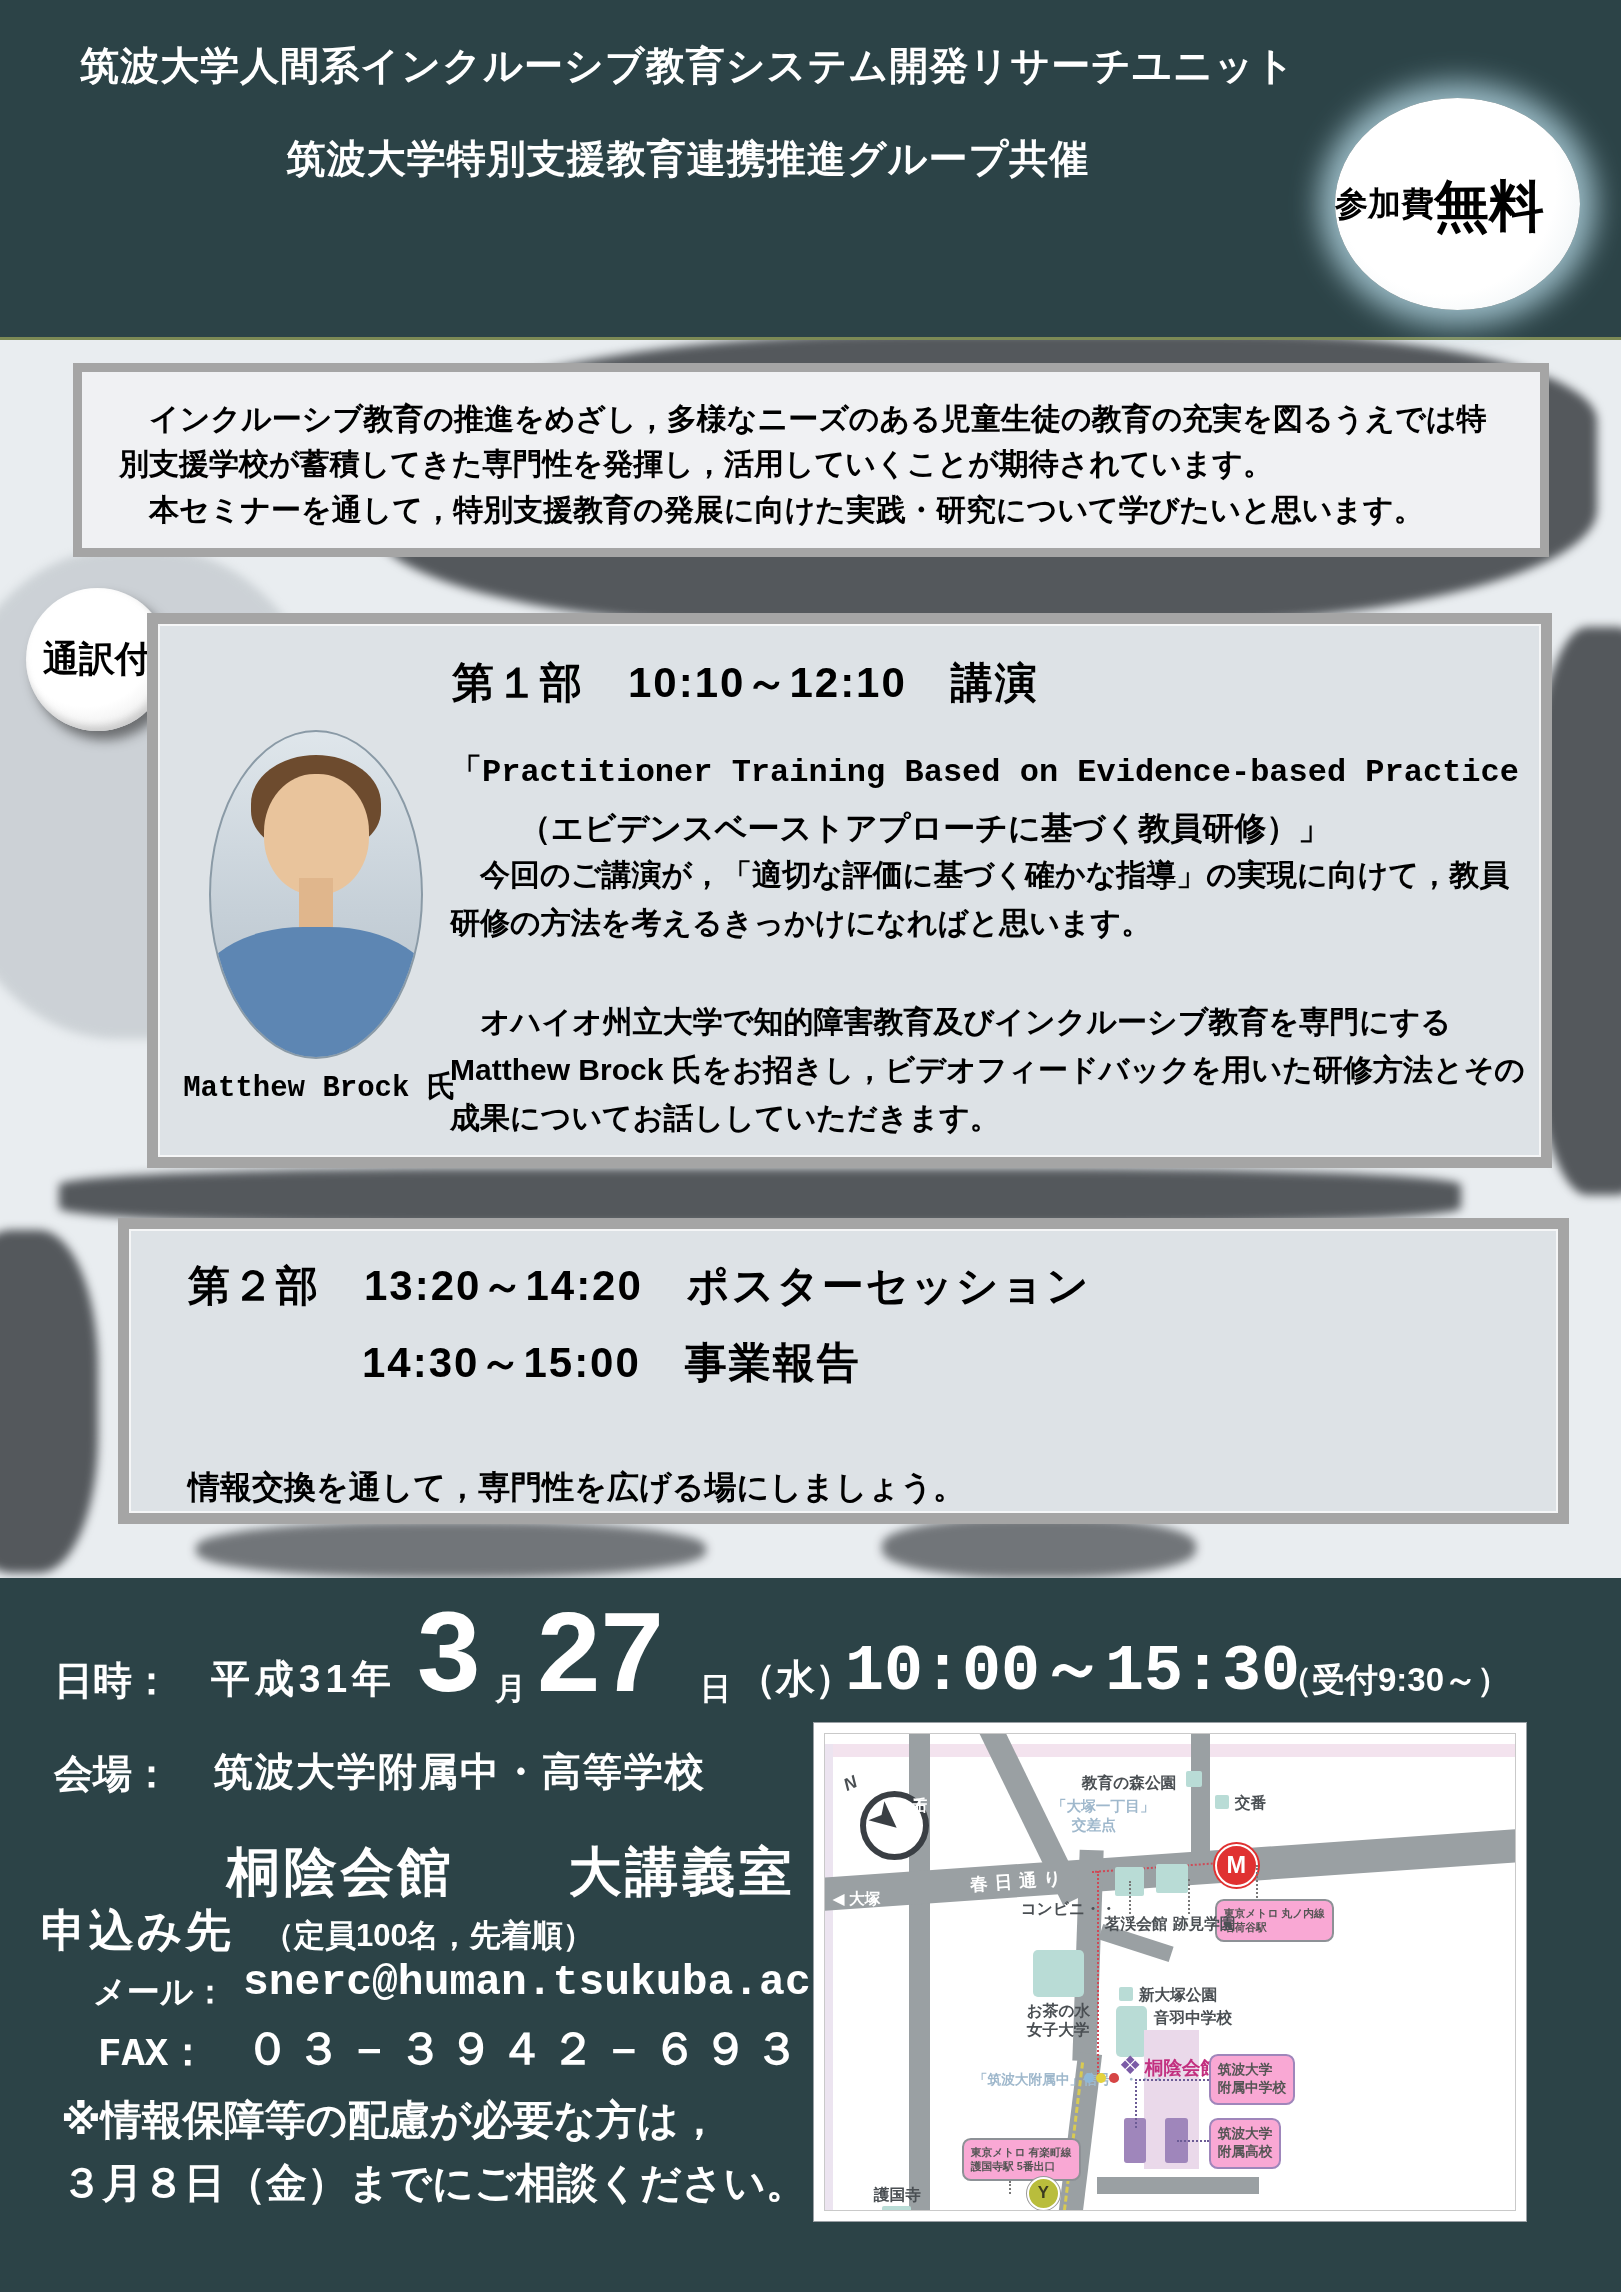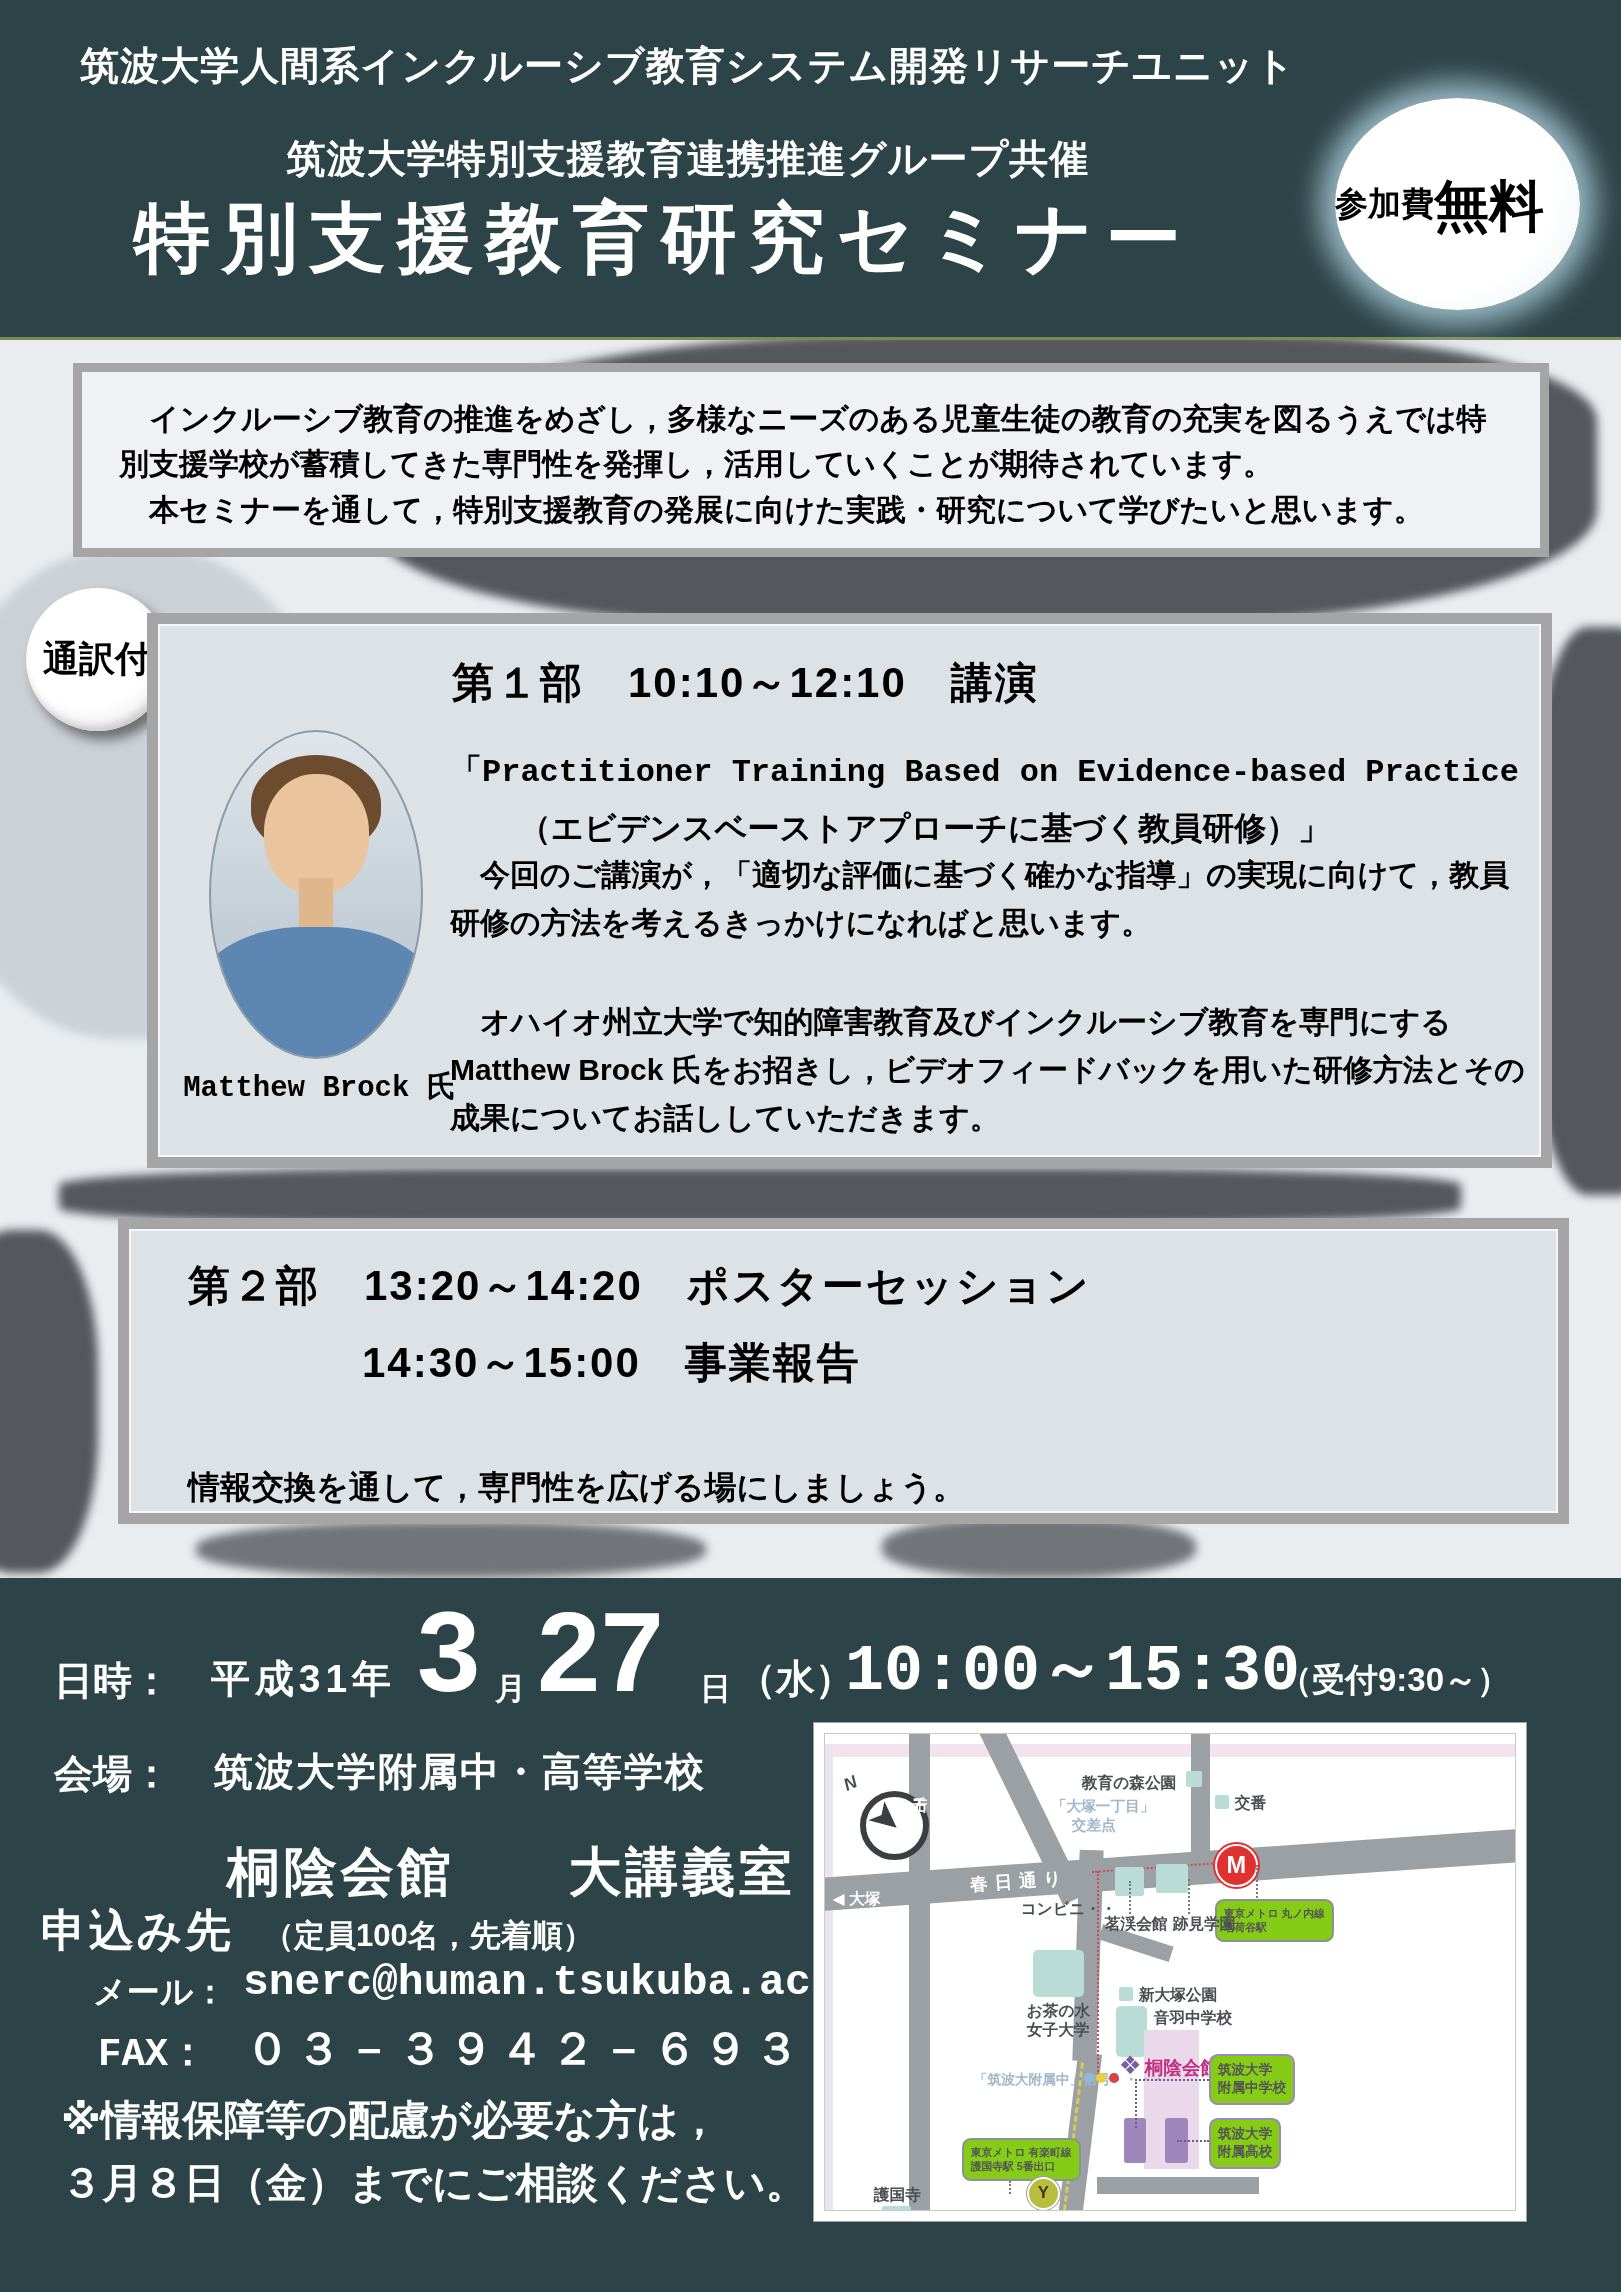--- a/index.html
+++ b/index.html
@@ -21,21 +21,21 @@
   .circlebadge{position:absolute;border-radius:50%;background:radial-gradient(circle at 42% 35%,#ffffff 55%,#ececec 80%,#d8d8d8 100%);
        box-shadow:6.9px 8.8px 11.8px rgba(30,30,30,.55),inset -2.9px -4.9px 7.8px rgba(150,150,150,.4);
        display:flex;align-items:center;justify-content:center;font-weight:bold;}
   
   .map{position:absolute;background:#ffffff;box-shadow:0 0 0 1px #9aa0a5;}
   .map-inner{position:absolute;left:9.8px;top:9.8px;right:9.8px;bottom:9.8px;border:1px solid #c9c9c9;overflow:hidden;background:#fff;}
   .road{position:absolute;background:#9aa0a3;}
   .teal{position:absolute;background:#b9dcd6;border-radius:2px;}
   .mlabel{position:absolute;color:#4a4f53;font-size:15.7px;font-weight:bold;white-space:nowrap;}
   .bluetext{position:absolute;color:#9fb8cc;font-weight:bold;white-space:nowrap;}
-  .mapbox{position:absolute;background:#84cc16;border:2px solid #8d9196;border-radius:8.8px;
+  .mapbox{position:absolute;background:#f9a8d4;border:2px solid #8d9196;border-radius:8.8px;
           font-size:10.8px;font-weight:bold;color:#555;line-height:1.35;padding:4.9px 6.9px;white-space:nowrap;}
   .dotline{position:absolute;}
   .whiteroadtxt{position:absolute;color:#fff;font-weight:bold;white-space:nowrap;}
 </style>
 </head>
 <body>
 
 <div class="page">
 
   <div>
@@ -44,21 +44,20 @@
     <div class="blob" style="left:59px;top:1168px;width:1402px;height:57px;border-radius:30%;"></div>
     <div class="blob" style="left:-49px;top:1230px;width:147px;height:343px;border-radius:40%;"></div>
     <div class="blob" style="left:196px;top:1521px;width:510px;height:57px;border-radius:45%;opacity:.8;"></div>
     <div class="blob" style="left:882px;top:1517px;width:314px;height:61px;border-radius:45%;opacity:.8;"></div>
     <div class="blob" style="left:-59px;top:549px;width:392px;height:490px;border-radius:45%;background:#aab1b7;opacity:.45;"></div>
   </div>
 
   <header class="band" style="top:0;height:337px;border-bottom:3.9px solid #7c8a55;">
     <div class="hline" style="top:39px;font-size:39px;letter-spacing:1px;">筑波大学人間系インクルーシブ教育システム開発リサーチユニット</div>
     <div class="hline" style="top:108px;font-size:39px;letter-spacing:1px;margin-top:24px;">筑波大学特別支援教育連携推進グループ共催</div>
-    <div class="hline" style="top:188px;right:294px;font-size:76px;letter-spacing:11.8px;">特別支援教育研究セミナー</div>
   </header>
 
   <div class="fee" style="left:1335px;top:98px;width:245px;height:212px;">
     <div style="font-size:33px;font-weight:bold;">参加費</div>
     <div style="font-size:55px;font-weight:bold;margin-top:5.9px;">無料</div>
   </div>
 
   <section class="introbox" style="left:73px;top:363px;width:1476px;height:194px;padding:23.5px 33px 0 37px;">
     <p class="jp" style="margin:0;font-size:30px;line-height:1.52;">　インクルーシブ教育の推進をめざし，多様なニーズのある児童生徒の教育の充実を図るうえでは特別支援学校が蓄積してきた専門性を発揮し，活用していくことが期待されています。</p>
     <p class="jp" style="margin:0;font-size:30px;line-height:1.52;">　本セミナーを通して，特別支援教育の発展に向けた実践・研究について学びたいと思います。</p>

